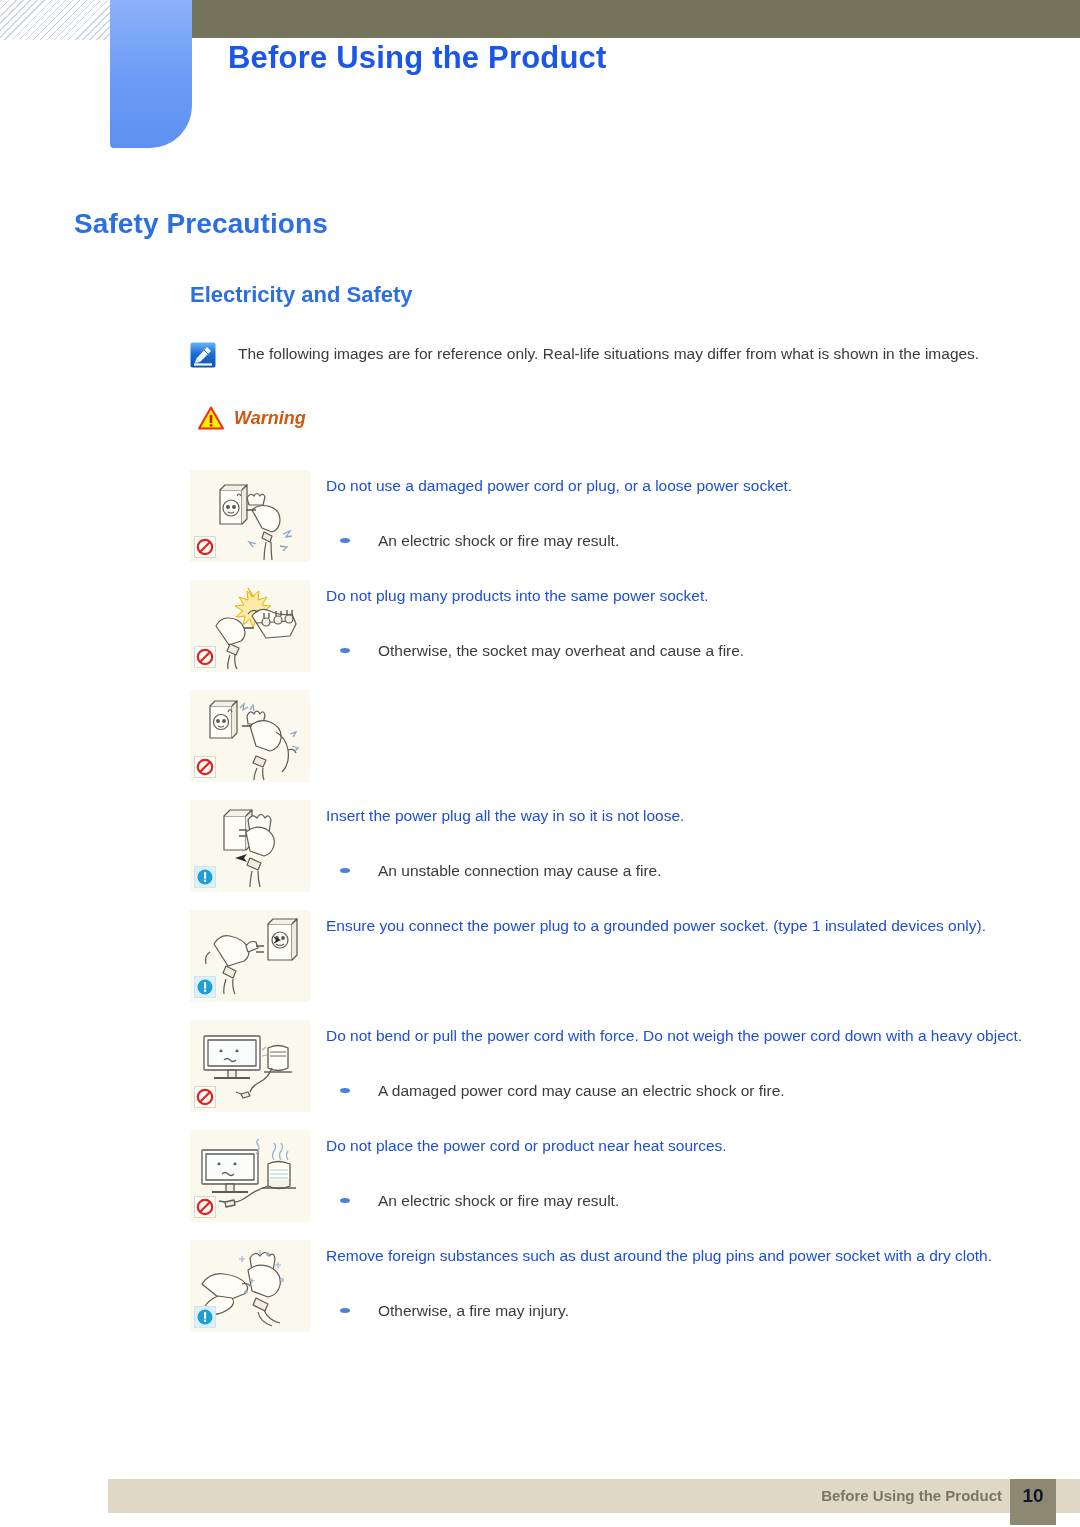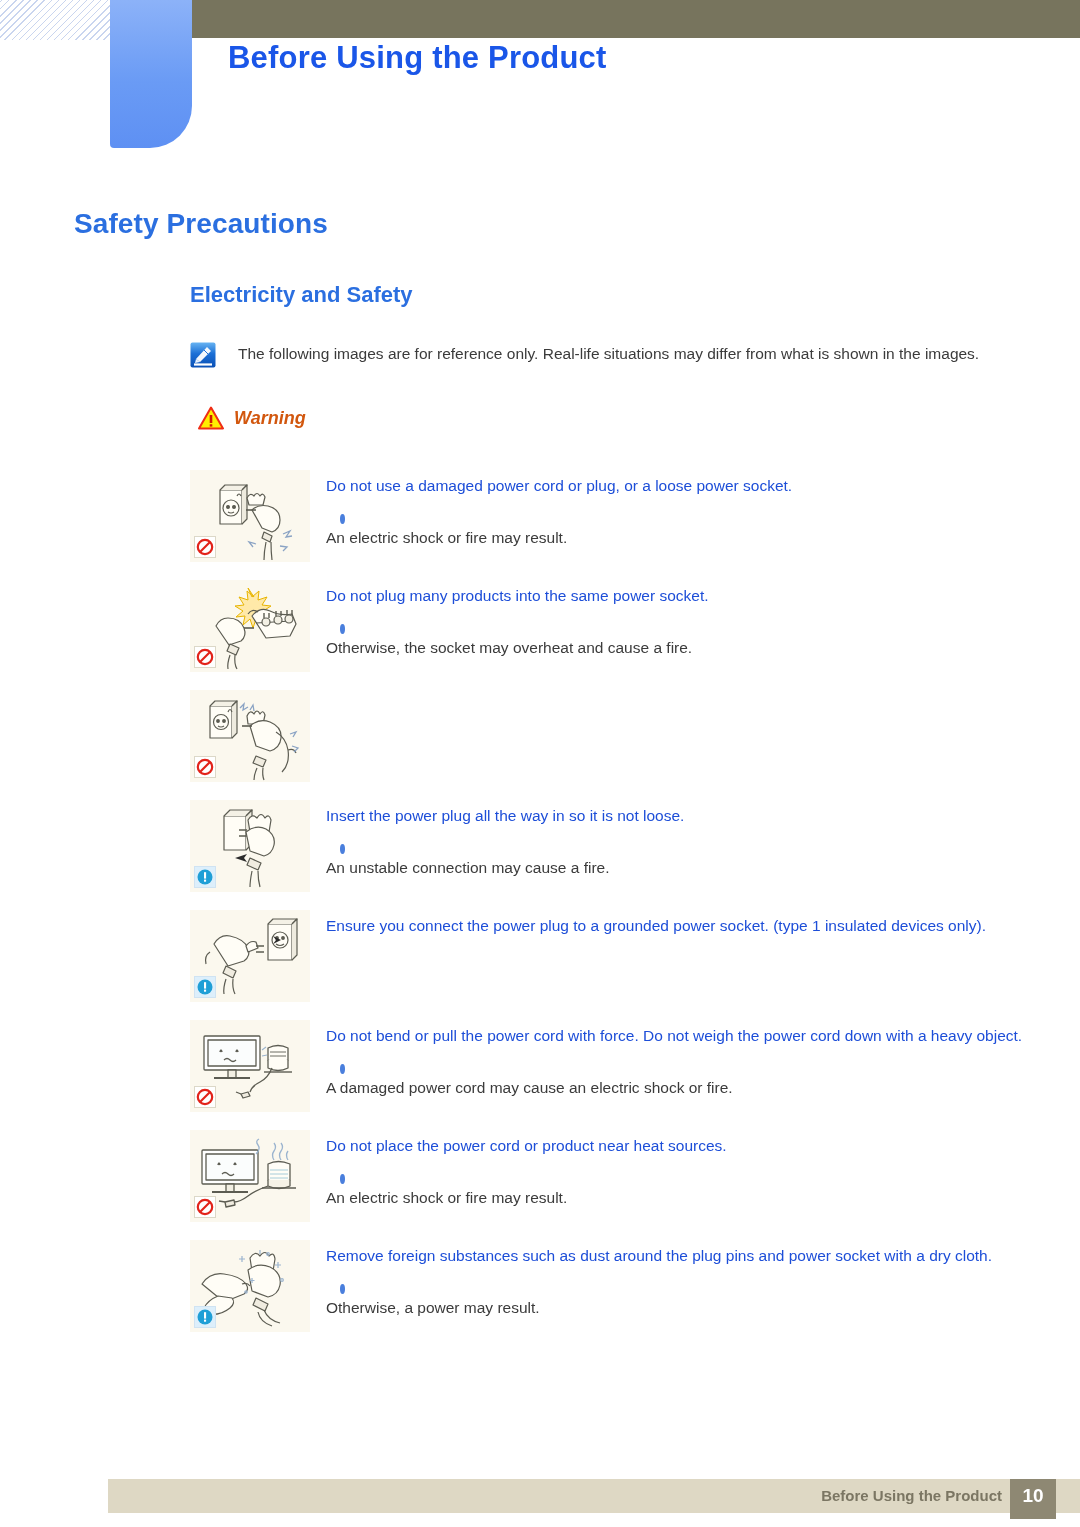--- a/index.html
+++ b/index.html
@@ -158,22 +158,21 @@
     padding-top: 2px;
     width: 700px;
   }
   .advice-head {
     font-size: 15.5px;
     line-height: 27px;
     color: #1d4ed8;
   }
   .advice-sub {
     display: flex;
-    margin-top: 4px;
-    flex-direction: column;
+    margin-top: 28px;
   }
   .bullet {
     flex: 0 0 10px;
     margin-top: 11px;
     margin-left: 14px;
     margin-right: 28px;
     width: 5px;
     height: 5px;
     border-radius: 50%;
     background: #4a7fdd;
@@ -201,23 +200,23 @@
     font-size: 15px;
     font-weight: bold;
     color: #7b7663;
     white-space: nowrap;
   }
   .footer-page {
     position: absolute;
     right: 24px;
     top: 0;
     width: 46px;
-    height: 40px;
+    height: 46px;
     background: #8e8873;
-    color: #ffffff;
+    color: #0f172a;
     font-size: 19px;
     font-weight: bold;
     line-height: 34px;
     text-align: center;
   }
 </style>
 </head>
 <body>
 
 <div class="page-header">
@@ -558,21 +557,21 @@
             <circle cx="10" cy="10" r="7.5" fill="#1f9fd6"></circle>
             <rect x="9" y="5.2" width="2.1" height="6.4" fill="#ffffff"></rect>
             <rect x="9" y="12.6" width="2.1" height="2.1" fill="#ffffff"></rect>
           </svg>
         </span>
       </div>
       <div class="advice-body">
         <div class="advice-head">Remove foreign substances such as dust around the plug pins and power socket with a dry cloth.</div>
         <div class="advice-sub">
           <span class="bullet"></span>
-          <span class="advice-sub-text">Otherwise, a power may result.</span>
+          <span class="advice-sub-text">Otherwise, a fire may injury.</span>
         </div>
       </div>
     </li>
 
   </ul>
 </div>
 
 <div class="page-footer">
   <span class="footer-text">Before Using the Product</span>
   <span class="footer-page">10</span>

